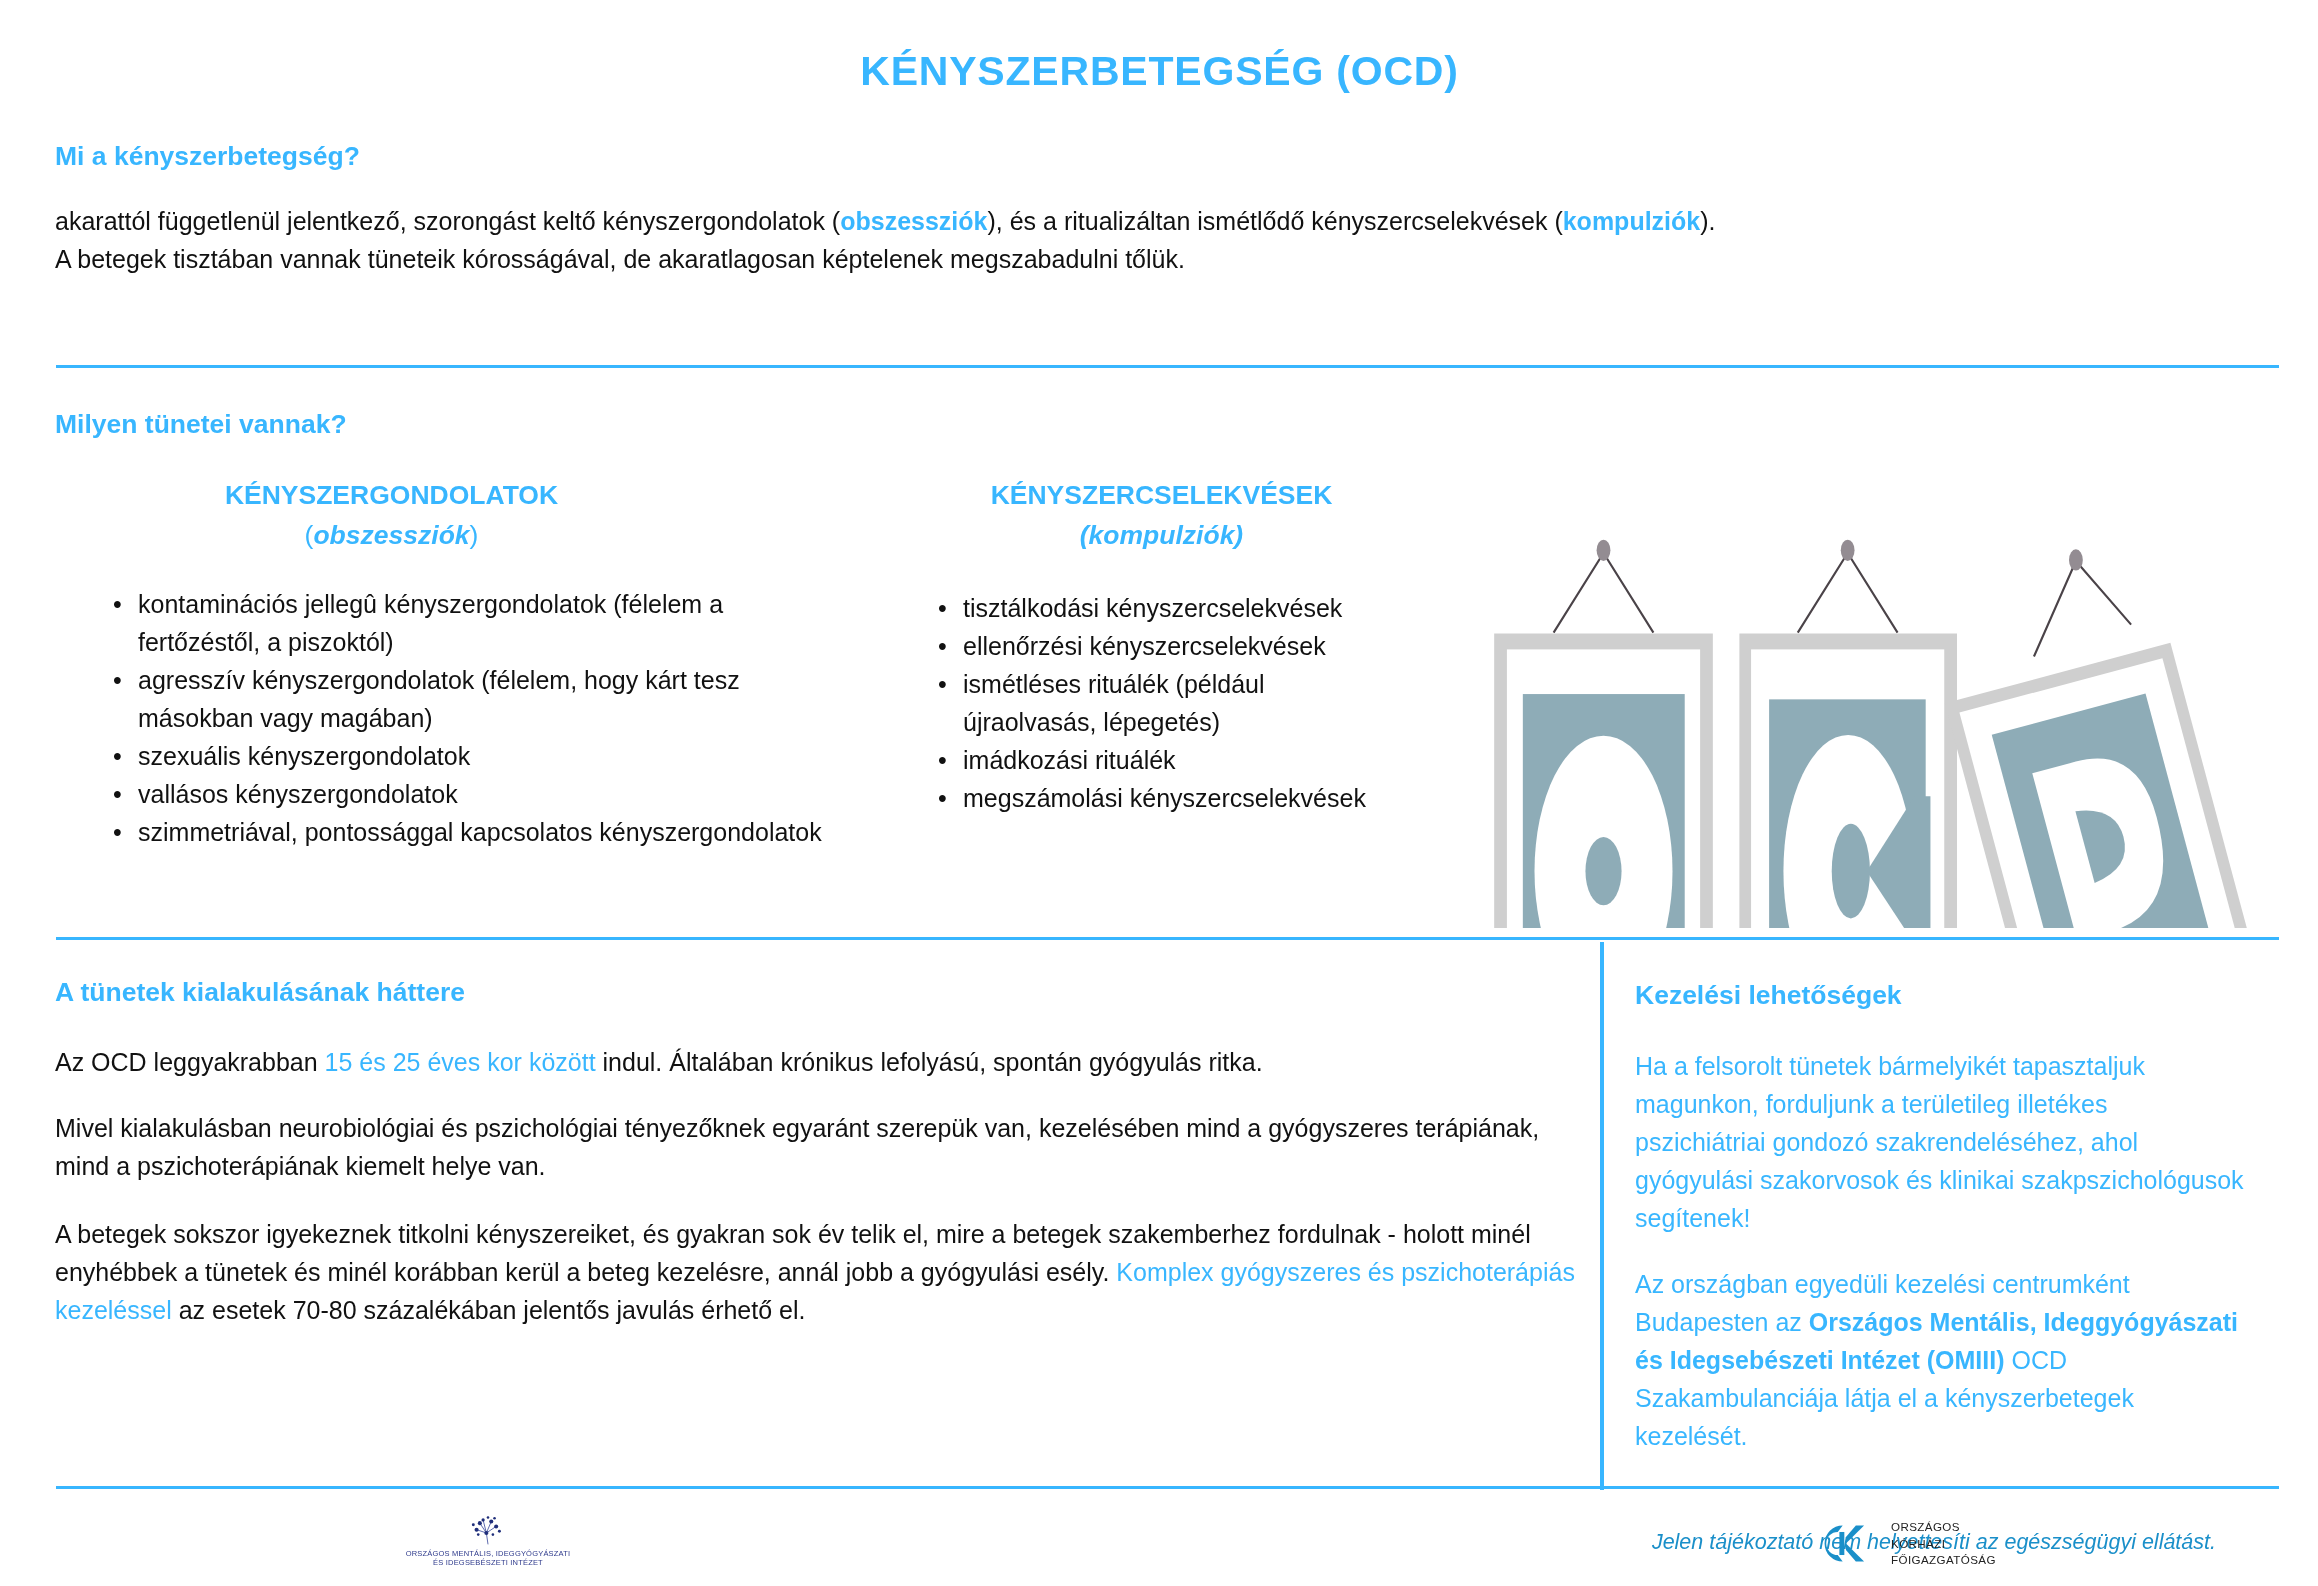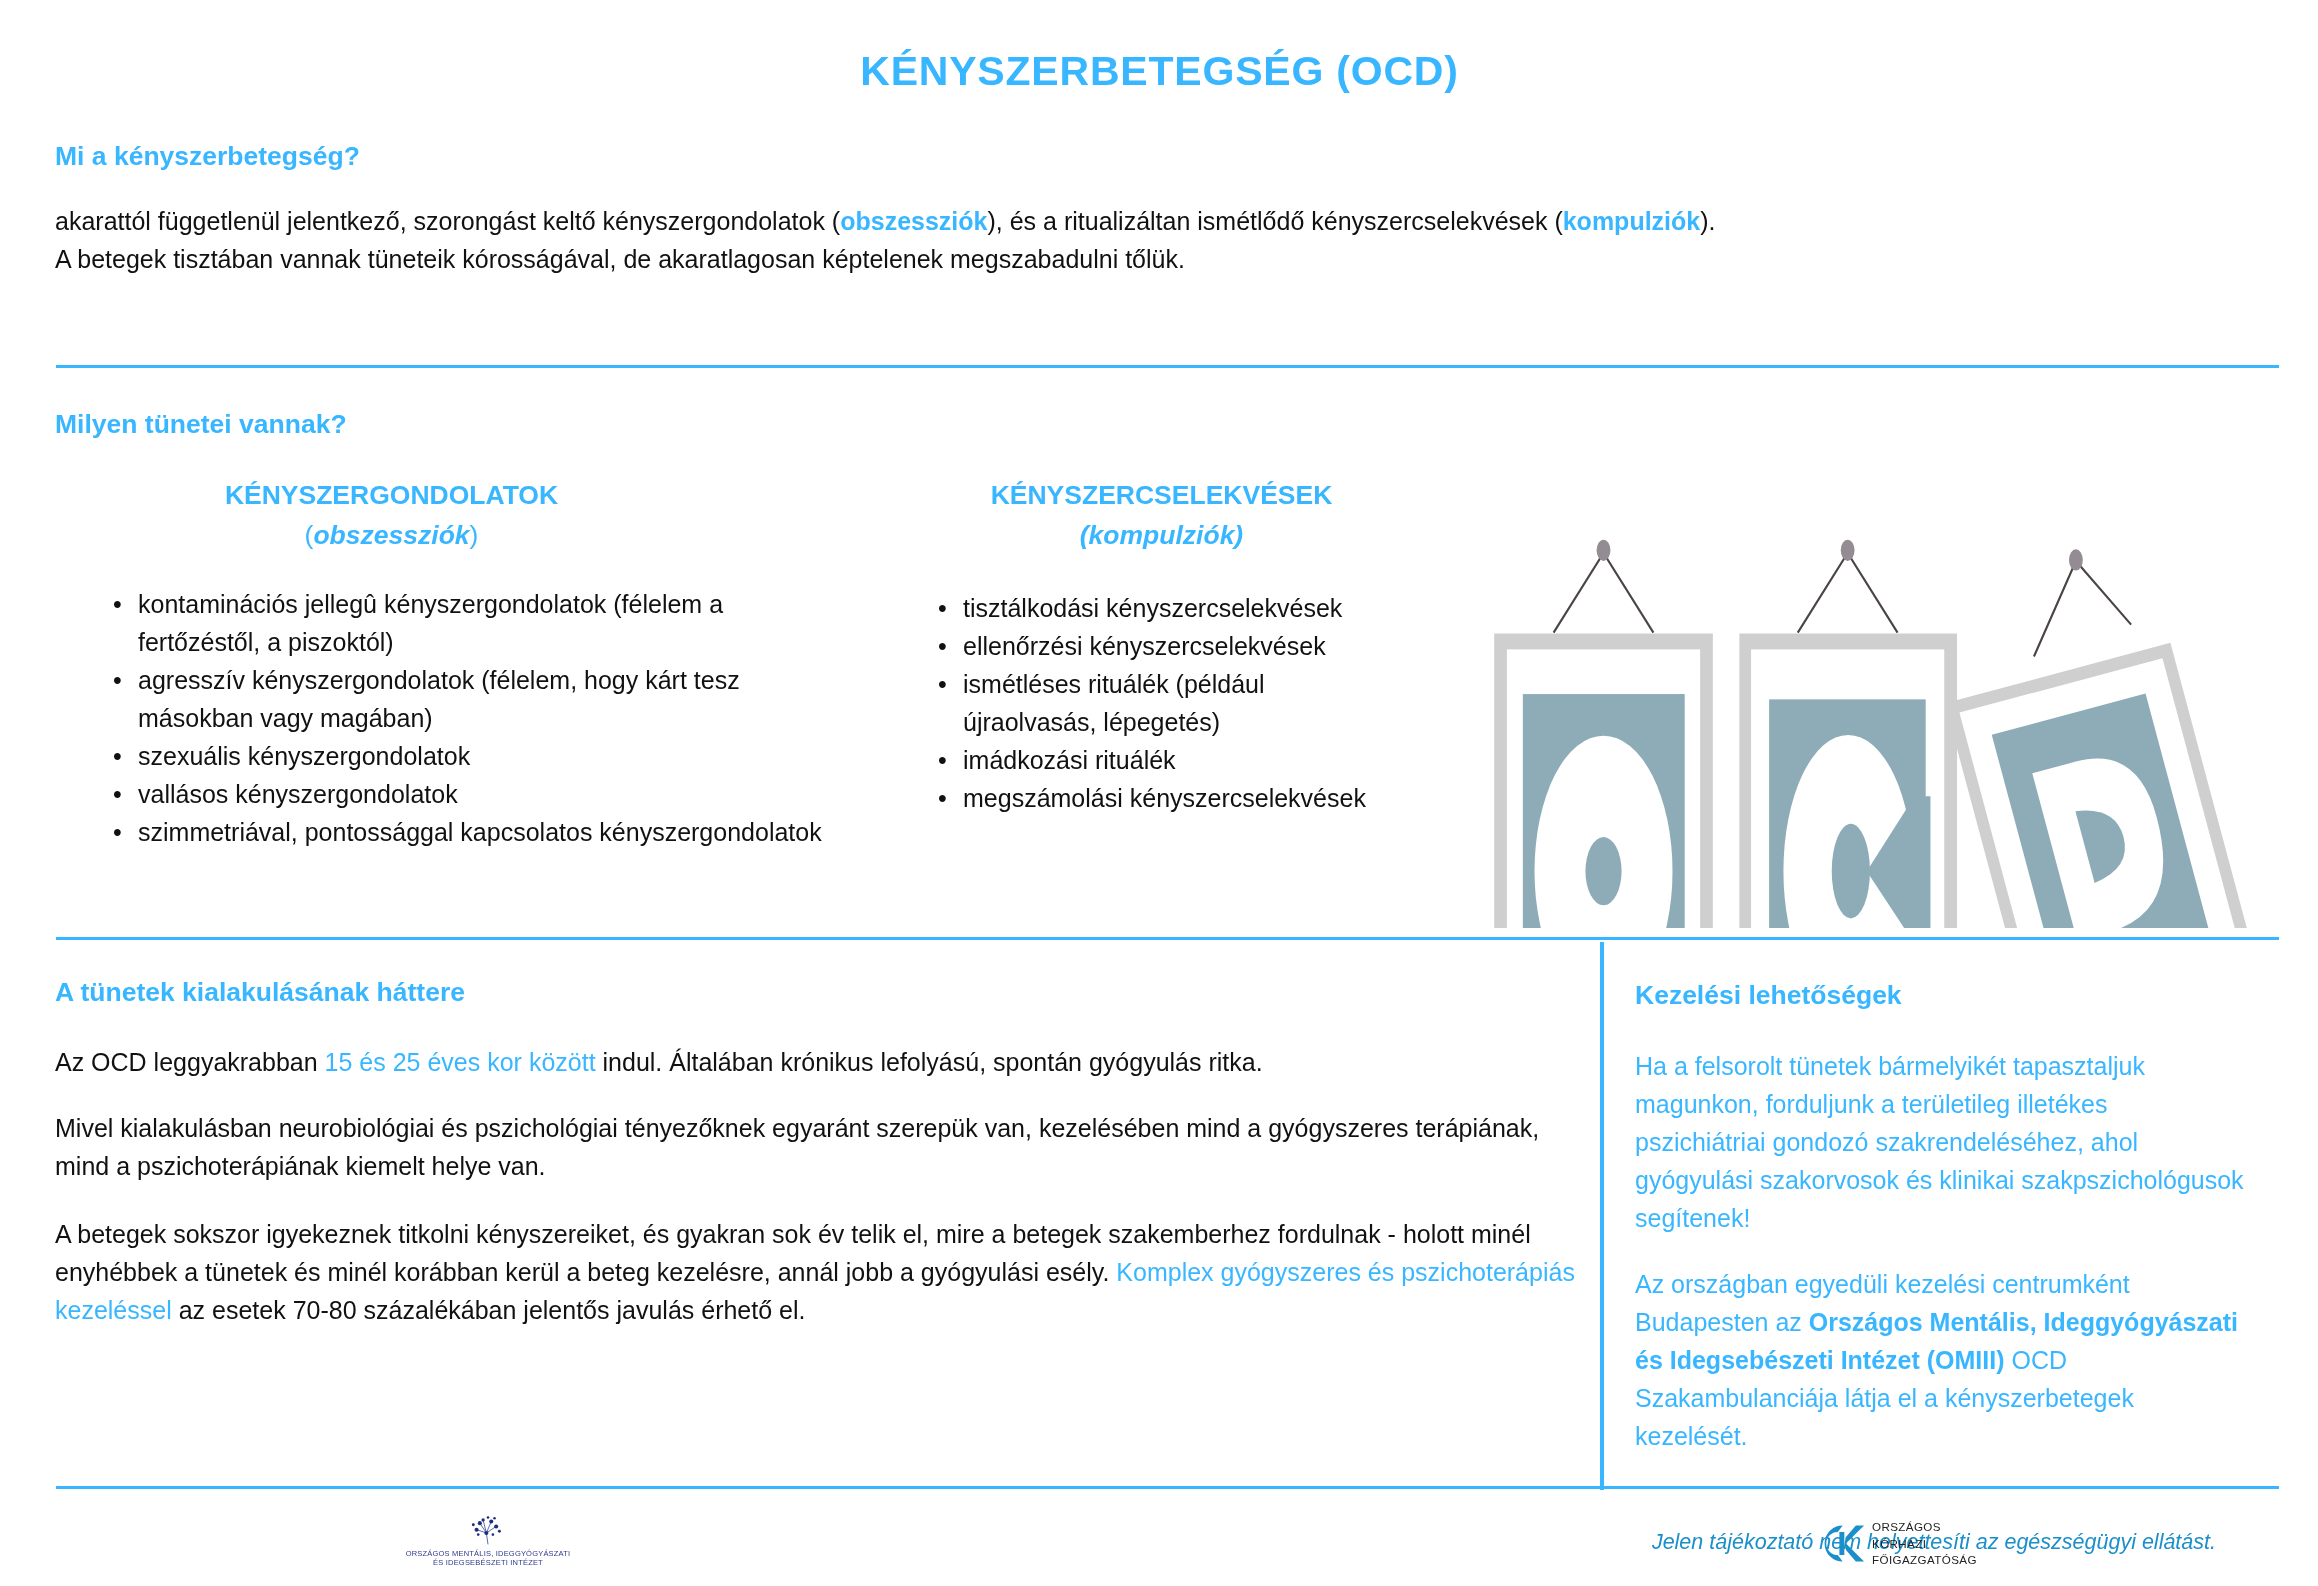--- a/index.html
+++ b/index.html
@@ -203,19 +203,19 @@
 
 <div class="abs footer-note" style="left:0; width:2216px; top:1530px; text-align:right;">Jelen tájékoztató nem helyettesíti az egészségügyi ellátást.</div>
 
 <div class="abs" style="left:1818px; top:1519px; display:flex; align-items:center;">
   <svg width="51" height="43" viewBox="0 0 62 52">
     <path d="M30 4 A22 22 0 1 0 30 48 L24 40 A14 14 0 1 1 24 12 Z" fill="#1a8fc9"></path>
     <rect x="26" y="12" width="6" height="28" fill="#1a8fc9"></rect>
     <path d="M34 26 L56 4 L46 4 L34 18 Z" fill="#1a8fc9"></path>
     <path d="M34 26 L56 48 L46 48 L34 34 Z" fill="#1a8fc9"></path>
   </svg>
-  <div style="margin-left:3px;">
+  <div style="margin-left:22px;">
     <div class="okfo-text">ORSZÁGOS</div>
     <div class="okfo-text">KÓRHÁZI</div>
     <div class="okfo-text">FŐIGAZGATÓSÁG</div>
   </div>
 </div>
 
 
 </body></html>

